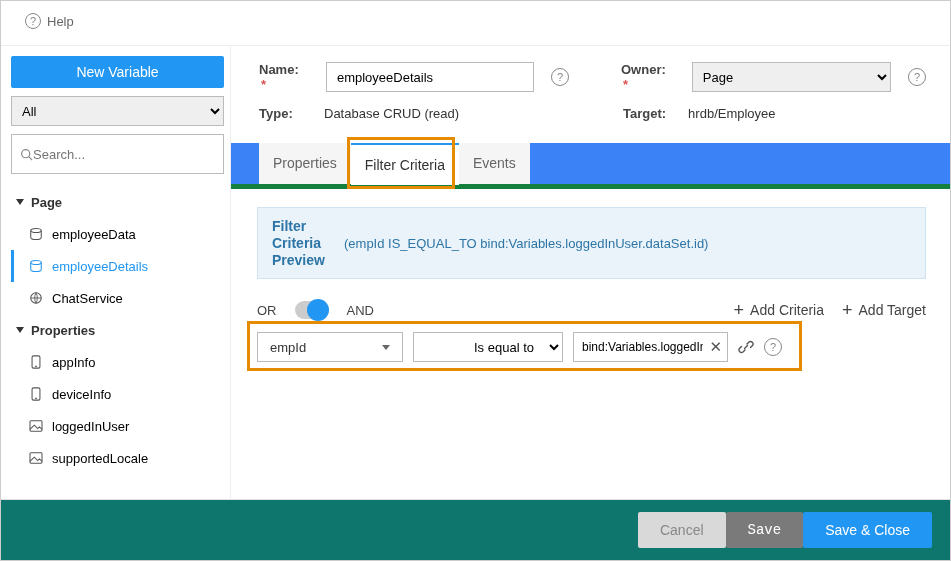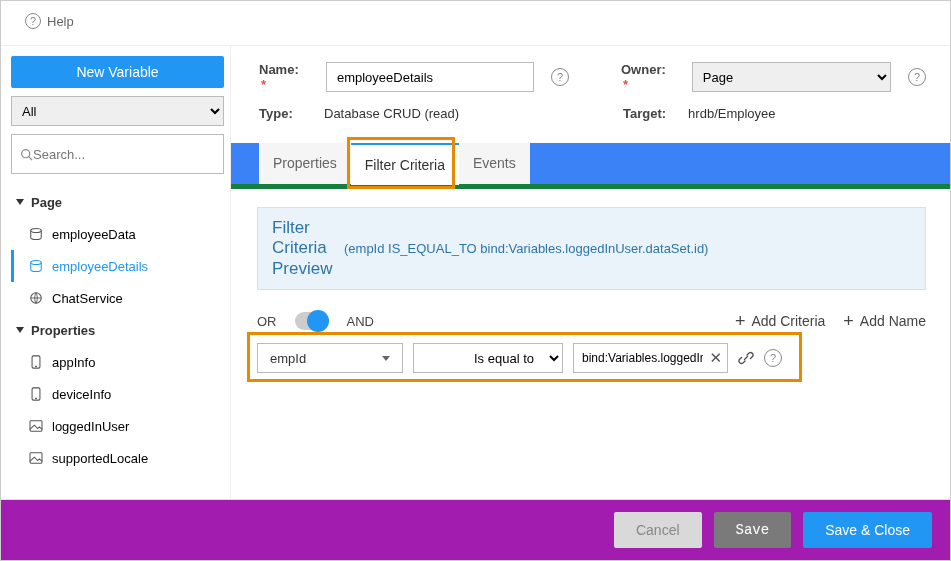--- a/index.html
+++ b/index.html
@@ -31,39 +31,39 @@
   .owner-select { width: 205px; height: 30px; border: 1px solid #bbb; padding: 0 6px; font-size: 13px; }
   .static-val { color: #333; }
   .info-icon { width: 18px; height: 18px; border: 1.4px solid #888; border-radius: 50%; display:flex; align-items:center; justify-content:center; font-size:11px; color:#888; flex-shrink: 0; }
   .tabs { display: flex; border-bottom: 5px solid #15803d; background: #3b82f6; padding-left: 28px; position: relative; }
   .tab { padding: 12px 14px; color: #666; font-size: 14px; cursor: pointer; background: #f5f5f5; }
   .tab.active { background: #fff; color: #333; border-top: 2px solid #2196f3; margin-bottom: -1px; }
   .highlight-frame { position: absolute; border: 3px solid #e68a00; pointer-events: none; }
   .hf1 { top: -6px; left: 116px; width: 108px; height: 52px; }
   .tabpanel { flex: 1; padding: 18px 24px 10px 26px; position: relative; }
   .preview-box { background: #eaf3fa; border: 1px solid #cfe4f0; display: flex; padding: 10px 14px; gap: 20px; align-items: center; color: #2d75a6; font-size: 13px; }
-  .preview-label { width: 52px; font-weight: 400; font-size: 17px; line-height: 1.2; }
+  .preview-label { width: 52px; font-weight: 700; font-size: 14px; line-height: 1.2; }
   .criteria-bar { display: flex; align-items: center; margin-top: 22px; gap: 18px; }
   .crit-label { font-size: 13px; color: #444; }
   .toggle { width: 34px; height: 18px; background: #ccc; border-radius: 10px; position: relative; cursor: pointer; }
   .toggle .knob { position: absolute; right: 0; top: -2px; width: 22px; height: 22px; background: #2196f3; border-radius: 50%; }
   .spacer { flex: 1; }
   .link-btn { display: flex; align-items: center; gap: 6px; color: #444; font-size: 14px; cursor: pointer; }
   .plus { font-size: 18px; line-height: 14px; }
   .criteria-row-wrap { position: relative; margin-top: 8px; }
   .hf2 { top: -6px; left: -10px; width: 555px; height: 50px; }
   .criteria-row { display: flex; align-items: center; gap: 10px; padding: 5px 0; }
   .field-select, .op-select { height: 30px; border: 1px solid #bbb; padding: 0 12px; font-size: 13px; background: #fff; }
   .field-select { width: 146px; display:flex; align-items:center; justify-content:space-between; }
   .op-select { width: 150px; text-align: right; }
   .bind-input-wrap { position: relative; }
   .bind-input { height: 30px; width: 155px; border: 1px solid #bbb; padding: 0 24px 0 8px; font-size: 12px; }
   .clear-x { position: absolute; right: 6px; top: 6px; cursor: pointer; color: #555; font-size: 15px; }
   .link-icon { cursor: pointer; color: #555; font-size: 15px; }
-  .footer { border-top: 1px solid #e0e0e0; padding: 12px 18px; display: flex; justify-content: flex-end; gap: 12px; background: #a21caf; }
+  .footer { border-top: 1px solid #e0e0e0; padding: 12px 18px; display: flex; justify-content: flex-end; background: #0f766e; }
   .btn { height: 36px; padding: 0 22px; border: none; font-size: 14px; cursor: pointer; border-radius: 2px; }
   .btn-cancel { background: #d9d9d9; color: #888; }
   .btn-save { background: #7a7a7a; color: #fff; font-family: Liberation Mono, monospace; }
   .btn-primary { background: #2196f3; color: #fff; }
   .caret-down { display:inline-block; width:0; height:0; border-left:4px solid transparent; border-right:4px solid transparent; border-top:5px solid #666; }
   svg { display: block; }
 </style>
 </head>
 <body>
 
@@ -214,21 +214,21 @@
             <div class="knob"></div>
           </div>
         <span class="crit-label">AND</span>
         <div class="spacer"></div>
         <div class="link-btn">
           <span class="plus">+</span>
           <span>Add Criteria</span>
         </div>
         <div class="link-btn">
           <span class="plus">+</span>
-          <span>Add Name</span>
+          <span>Add Target</span>
         </div>
       </div>
 
       <div class="criteria-row-wrap">
         <div class="highlight-frame hf2"></div>
         <div class="criteria-row">
           <div class="field-select">
             <span>empId</span>
             <span class="caret-down"></span>
           </div>

